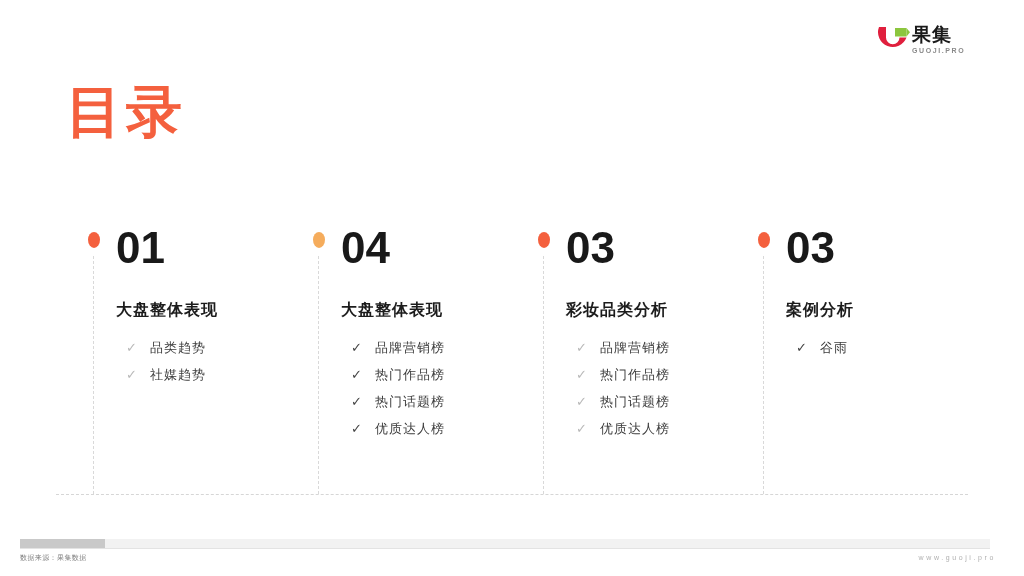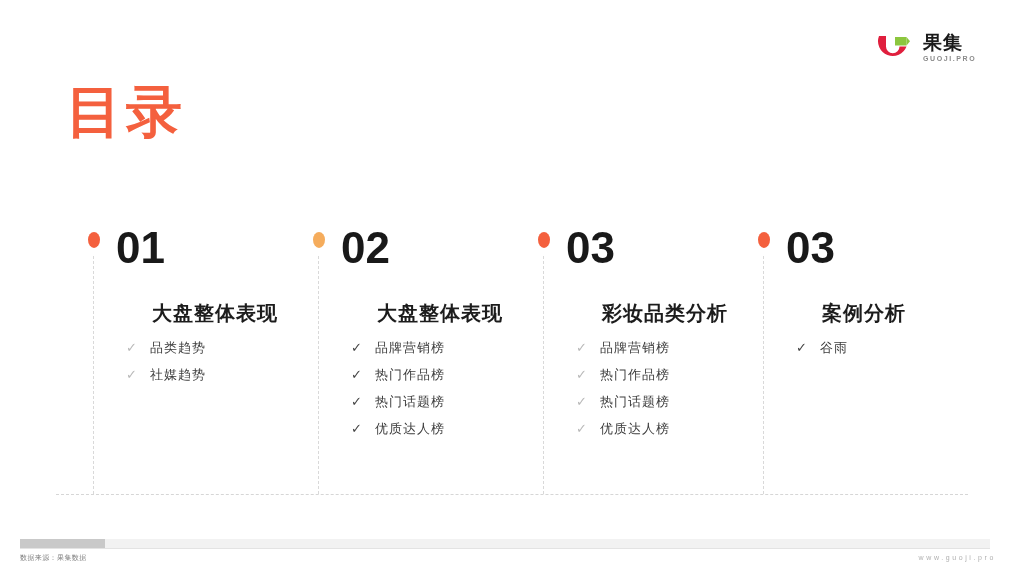--- a/index.html
+++ b/index.html
@@ -12,24 +12,25 @@
     width: 1024px;
     height: 576px;
     background: #ffffff;
     overflow: hidden;
     font-family: "Liberation Sans", "DejaVu Sans", sans-serif;
   }
 
   
   .logo {
     position: absolute;
-    top: 33px;
+    top: 24px;
     left: 876px;
     display: flex;
-    gap: 13px;
+    align-items: center;
+    gap: 2px;
   }
   .logo-mark {
     width: 34px;
     height: 30px;
     display: block;
   }
   .logo-words {
     display: flex;
     flex-direction: column;
     align-items: flex-start;
@@ -113,26 +114,25 @@
     font-size: 44px;
     font-weight: 700;
     color: #191919;
     letter-spacing: 0px;
     line-height: 1;
   }
   .col-heading {
     position: absolute;
     left: 28px;
     top: 68px;
-    font-size: 20px;
+    font-size: 16px;
     font-weight: 700;
     color: #1c1c1c;
     letter-spacing: 1px;
     white-space: nowrap;
-    margin-left: 36px;
   }
   .col-items {
     position: absolute;
     left: 38px;
     top: 102px;
     margin: 0;
     padding: 0;
     list-style: none;
   }
   .col-item {
@@ -219,21 +219,21 @@
         <li class="col-item">
           <span class="tick">✓</span>
           <span>社媒趋势</span>
         </li>
       </ul>
     </div>
 
     <div class="col col-1">
       <div class="col-stem"></div>
       <div class="col-dot" style="background:#F5AC5C"></div>
-      <div class="col-number">02</div>
+      <div class="col-number">04</div>
       <div class="col-heading">大盘整体表现</div>
       <ul class="col-items">
         <li class="col-item">
           <span class="tick">✓</span>
           <span>品牌营销榜</span>
         </li>
         <li class="col-item">
           <span class="tick">✓</span>
           <span>热门作品榜</span>
         </li>

